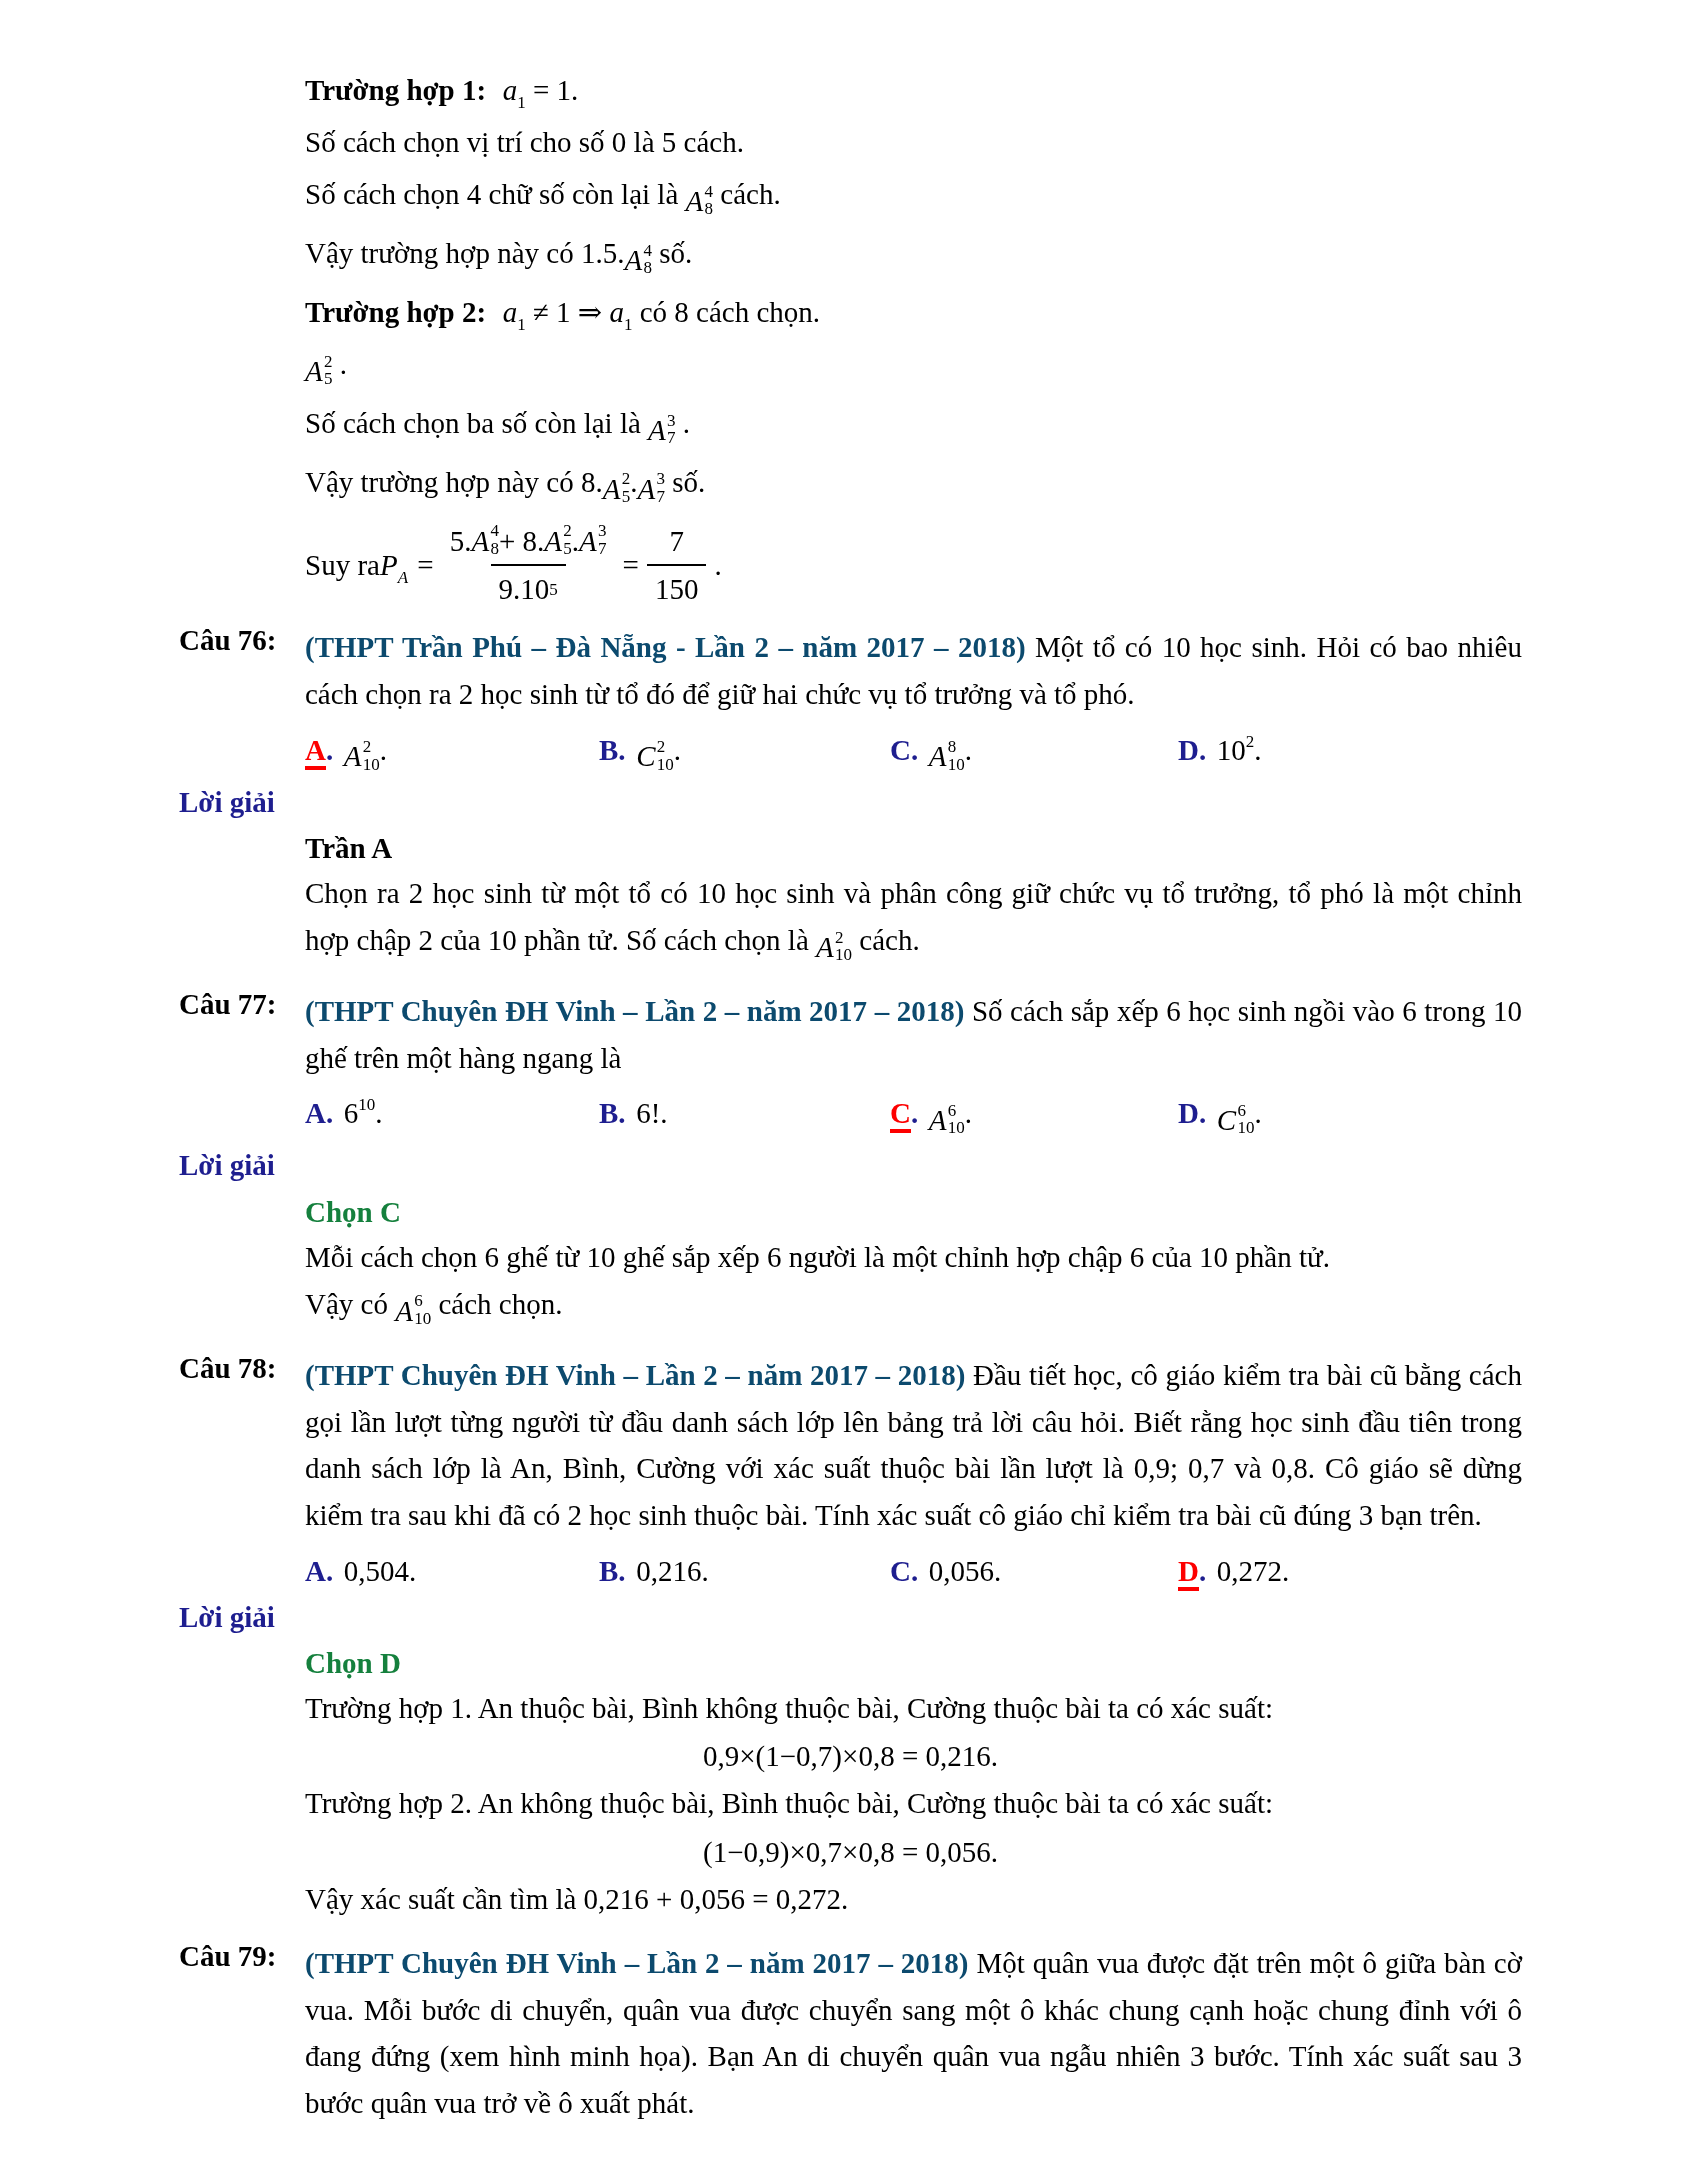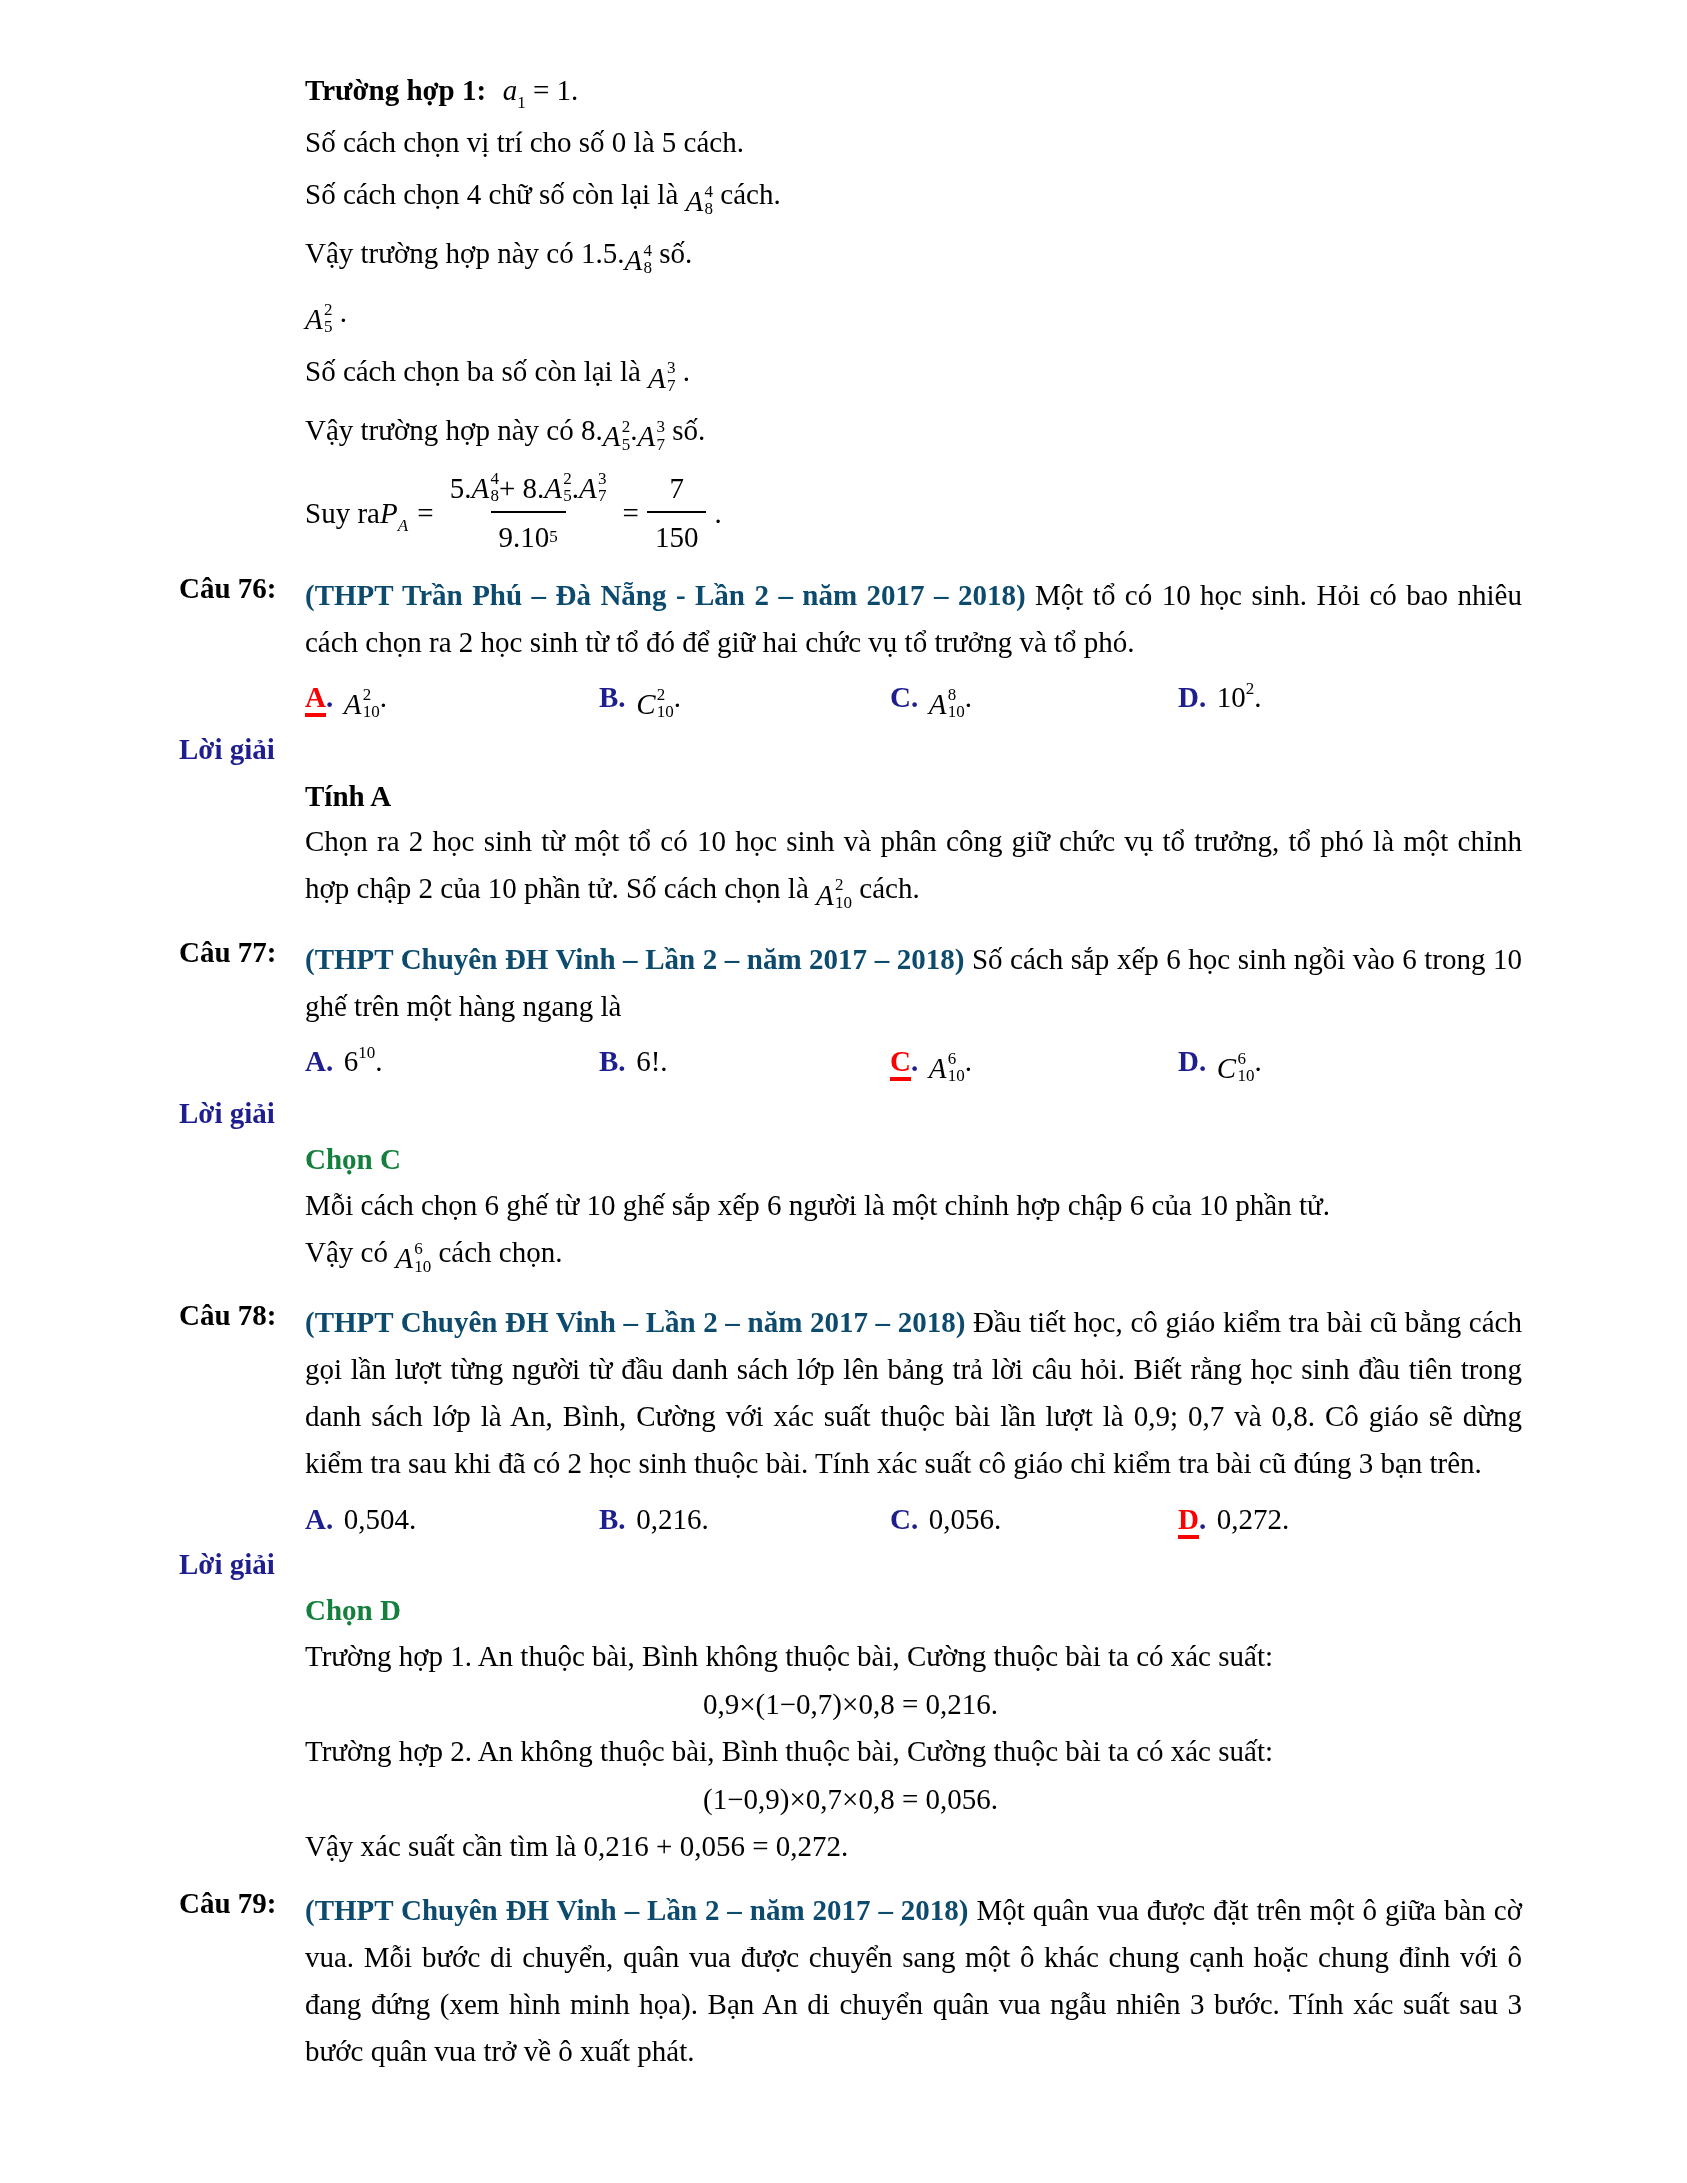--- a/index.html
+++ b/index.html
@@ -68,20 +68,24 @@
         </span><span> cách.</span>
     </div>
     <div class="sline">
       <span>Vậy trường hợp này có 1.5.</span><span class="ma">
           <span class="b">A</span>
           <span class="ss">
             <span>4</span>
             <span>8</span>
           </span>
         </span><span> số.</span>
+    </div>
+    <div class="sline">
+      <b class="case">Trường hợp 2:</b>
+      <span class="gap"></span><span class="mi">a</span><sub>1</sub><span> ≠ 1 ⇒ </span><span class="mi">a</span><sub>1</sub><span> có 8 cách chọn.</span>
     </div>
     <div class="sline">
       <span class="ma">
           <span class="b">A</span>
           <span class="ss">
             <span>2</span>
             <span>5</span>
           </span>
         </span><span> .</span>
     </div>
@@ -186,21 +190,21 @@
               <span>8</span>
               <span>10</span>
             </span>
           </span><span>.</span>
       </div>
       <div class="opt">
         <span class="ol">D</span><span class="odot">.</span><span><span>10</span><sup>2</sup></span><span>.</span>
       </div>
     </div>
     <div class="loigiai">Lời giải</div>
-    <div class="chon">Tính A</div>
+    <div class="chon">Trần A</div>
     <div class="soltext">
       <span>Chọn ra 2 học sinh từ một tổ có 10 học sinh và phân công giữ chức vụ tổ trưởng, tổ phó là một chỉnh hợp chập 2 của 10 phần tử. Số cách chọn là </span><span class="ma">
           <span class="b">A</span>
           <span class="ss">
             <span>2</span>
             <span>10</span>
           </span>
         </span><span> cách.</span>
     </div>
   </div>

